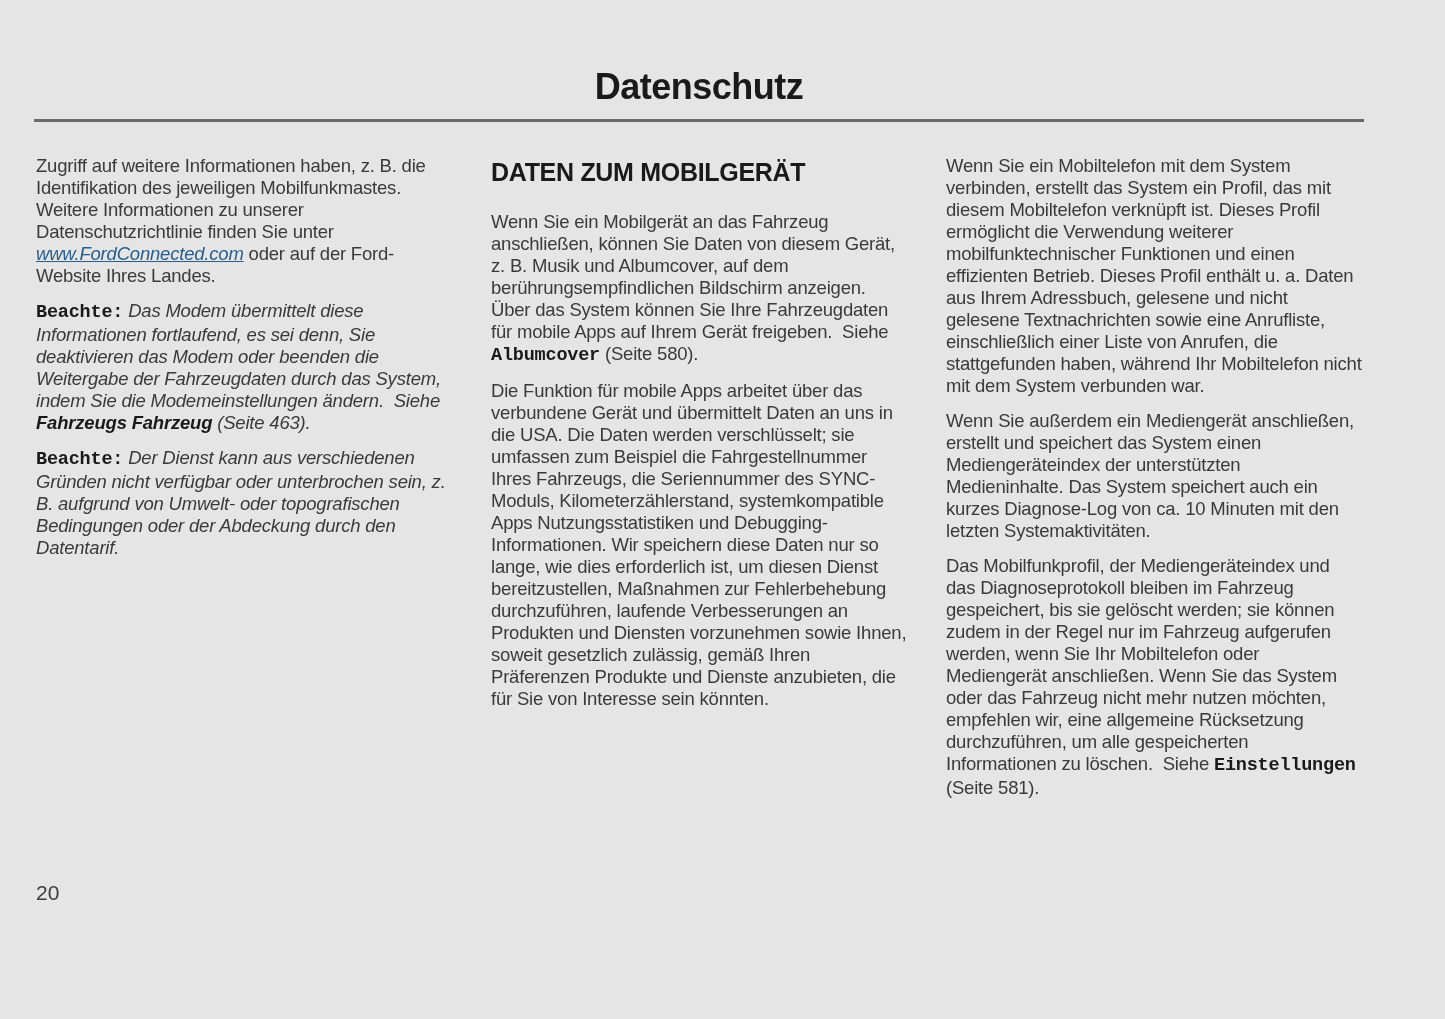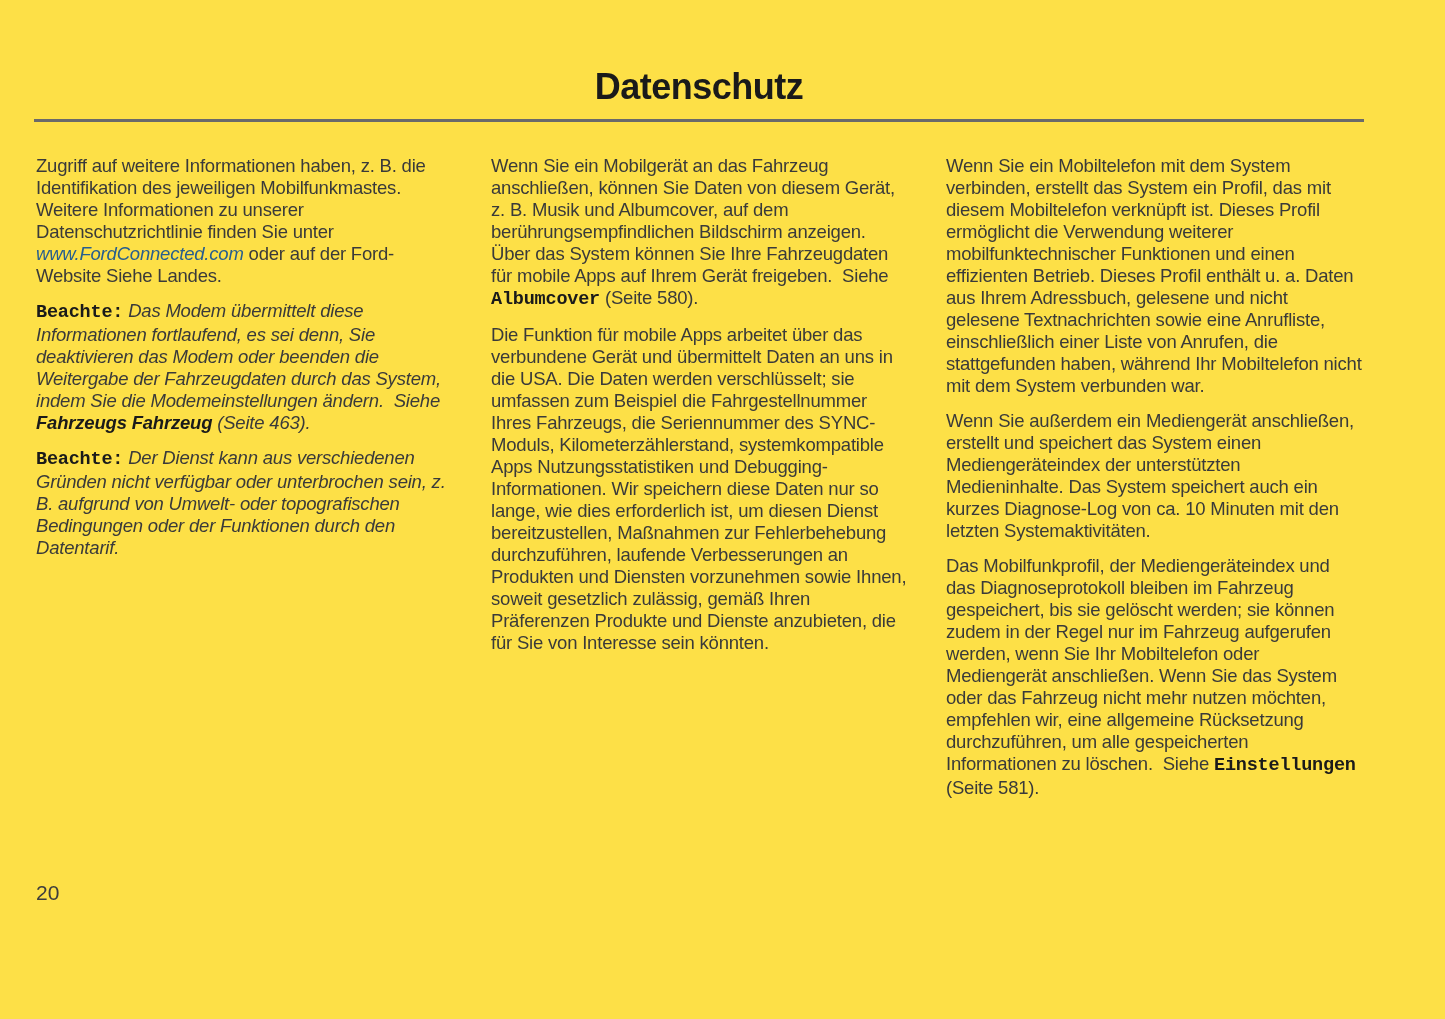--- a/index.html
+++ b/index.html
@@ -1,19 +1,19 @@
 <!DOCTYPE html>
 <html style="--link-color: #275e8e;"><head>
 <meta charset="utf-8">
 <style>
   * { margin:0; padding:0; box-sizing:border-box; }
   html,body { width:1445px; height:1019px; background:#ffffff; overflow:hidden; }
   body { font-family:"Liberation Sans","DejaVu Sans",sans-serif; color:#3a3a3a; }
 
-  .page { position:relative; width:1445px; height:1019px; background:#fde047; }
+  .page { position:relative; width:1445px; height:1019px; background:#e5e5e5; }
 
   .title {
     position:absolute; left:36px; top:66px; width:1326px;
     text-align:center; font-size:36px; font-weight:bold; color:#1a1a1a;
     letter-spacing:-0.5px;
   }
 
   .rule {
     position:absolute; left:34px; top:119px; width:1330px; height:3px;
     background:#6a6a6a;
@@ -31,41 +31,42 @@
   }
 
   .para {
     font-size:18.5px; line-height:22px; letter-spacing:-0.2px;
     margin:0 0 13px 0; white-space:pre-wrap;
   }
 
   .rb  { font-weight:bold; color:#1a1a1a;font-family:Liberation Mono, monospace; }
   .ri  { font-style:italic; }
   .rbi { font-weight:bold; font-style:italic; color:#1a1a1a; }
-  .rl  { color:var(--link-color,#275e8e); cursor:pointer; }
+  .rl  { color:var(--link-color,#275e8e); text-decoration:underline; cursor:pointer; }
 
   .page-number {
     position:absolute; left:36px; top:881px; width:1326px;
     text-align:left; font-size:21px; color:#3d3d3d; letter-spacing:0px;
   }
 </style>
 </head>
 <body>
 
 <div class="page">
   <h1 class="title">Datenschutz</h1>
   <div class="rule"></div>
 
   <div class="columns">
     <div class="col">
-        <p class="para"><span>Zugriff auf weitere Informationen haben, z. B. die Identifikation des jeweiligen Mobilfunkmastes.  Weitere Informationen zu unserer Datenschutzrichtlinie finden Sie unter </span><span class="rl ri">www.FordConnected.com</span><span> oder auf der Ford-Website Siehe Landes.</span></p>
+        <p class="para"><span>Zugriff auf weitere Informationen haben, z. B. die Identifikation des jeweiligen Mobilfunkmastes.  Weitere Informationen zu unserer Datenschutzrichtlinie finden Sie unter </span><span class="rl ri">www.FordConnected.com</span><span> oder auf der Ford-Website Ihres Landes.</span></p>
         <p class="para"><span class="rb">Beachte:</span><span class="ri"> Das Modem übermittelt diese Informationen fortlaufend, es sei denn, Sie deaktivieren das Modem oder beenden die Weitergabe der Fahrzeugdaten durch das System, indem Sie die Modemeinstellungen ändern.  Siehe </span><span class="rbi">Fahrzeugs Fahrzeug</span><span class="ri"> (Seite 463).</span></p>
-        <p class="para"><span class="rb">Beachte:</span><span class="ri"> Der Dienst kann aus verschiedenen Gründen nicht verfügbar oder unterbrochen sein, z. B. aufgrund von Umwelt- oder topografischen Bedingungen oder der Funktionen durch den Datentarif.</span></p>
+        <p class="para"><span class="rb">Beachte:</span><span class="ri"> Der Dienst kann aus verschiedenen Gründen nicht verfügbar oder unterbrochen sein, z. B. aufgrund von Umwelt- oder topografischen Bedingungen oder der Abdeckung durch den Datentarif.</span></p>
       </div>
     <div class="col">
+        <h2 class="col-heading">DATEN ZUM MOBILGERÄT</h2>
         <p class="para"><span>Wenn Sie ein Mobilgerät an das Fahrzeug anschließen, können Sie Daten von diesem Gerät, z. B. Musik und Albumcover, auf dem berührungsempfindlichen Bildschirm anzeigen. Über das System können Sie Ihre Fahrzeugdaten für mobile Apps auf Ihrem Gerät freigeben.  Siehe </span><span class="rb">Albumcover</span><span> (Seite 580).</span></p>
         <p class="para"><span>Die Funktion für mobile Apps arbeitet über das verbundene Gerät und übermittelt Daten an uns in die USA. Die Daten werden verschlüsselt; sie umfassen zum Beispiel die Fahrgestellnummer Ihres Fahrzeugs, die Seriennummer des SYNC-Moduls, Kilometerzählerstand, systemkompatible Apps Nutzungsstatistiken und Debugging-Informationen. Wir speichern diese Daten nur so lange, wie dies erforderlich ist, um diesen Dienst bereitzustellen, Maßnahmen zur Fehlerbehebung durchzuführen, laufende Verbesserungen an Produkten und Diensten vorzunehmen sowie Ihnen, soweit gesetzlich zulässig, gemäß Ihren Präferenzen Produkte und Dienste anzubieten, die für Sie von Interesse sein könnten.</span></p>
       </div>
     <div class="col">
         <p class="para"><span>Wenn Sie ein Mobiltelefon mit dem System verbinden, erstellt das System ein Profil, das mit diesem Mobiltelefon verknüpft ist. Dieses Profil ermöglicht die Verwendung weiterer mobilfunktechnischer Funktionen und einen effizienten Betrieb. Dieses Profil enthält u. a. Daten aus Ihrem Adressbuch, gelesene und nicht gelesene Textnachrichten sowie eine Anrufliste, einschließlich einer Liste von Anrufen, die stattgefunden haben, während Ihr Mobiltelefon nicht mit dem System verbunden war.</span></p>
         <p class="para"><span>Wenn Sie außerdem ein Mediengerät anschließen, erstellt und speichert das System einen Mediengeräteindex der unterstützten Medieninhalte. Das System speichert auch ein kurzes Diagnose-Log von ca. 10 Minuten mit den letzten Systemaktivitäten.</span></p>
         <p class="para"><span>Das Mobilfunkprofil, der Mediengeräteindex und das Diagnoseprotokoll bleiben im Fahrzeug gespeichert, bis sie gelöscht werden; sie können zudem in der Regel nur im Fahrzeug aufgerufen werden, wenn Sie Ihr Mobiltelefon oder Mediengerät anschließen. Wenn Sie das System oder das Fahrzeug nicht mehr nutzen möchten, empfehlen wir, eine allgemeine Rücksetzung durchzuführen, um alle gespeicherten Informationen zu löschen.  Siehe </span><span class="rb">Einstellungen</span><span> (Seite 581).</span></p>
       </div>
   </div>
 

